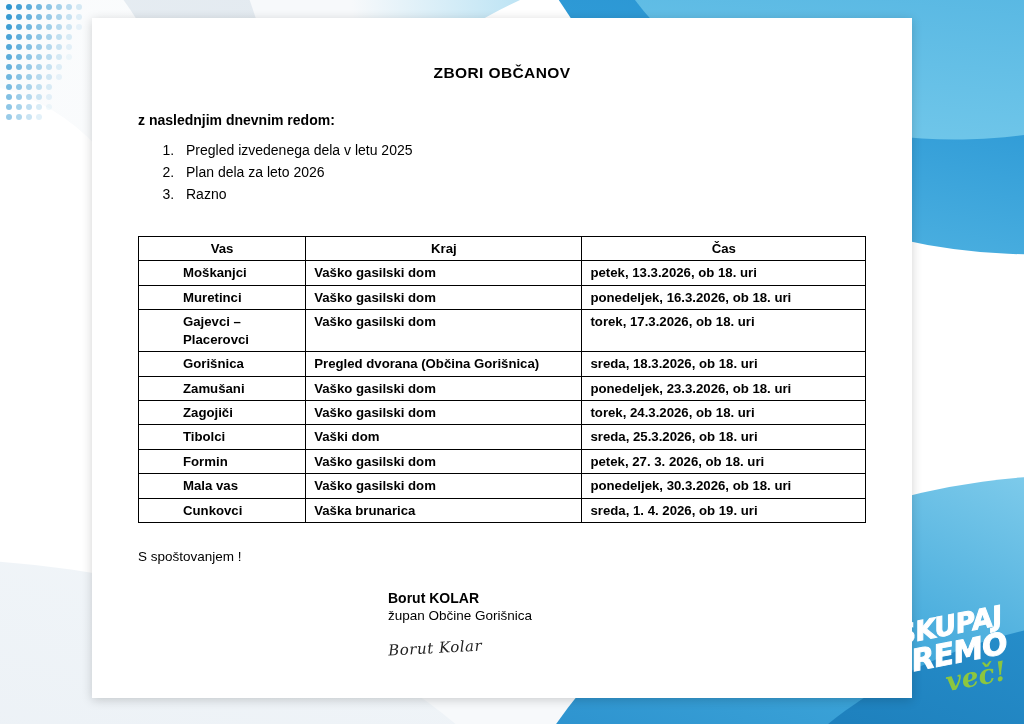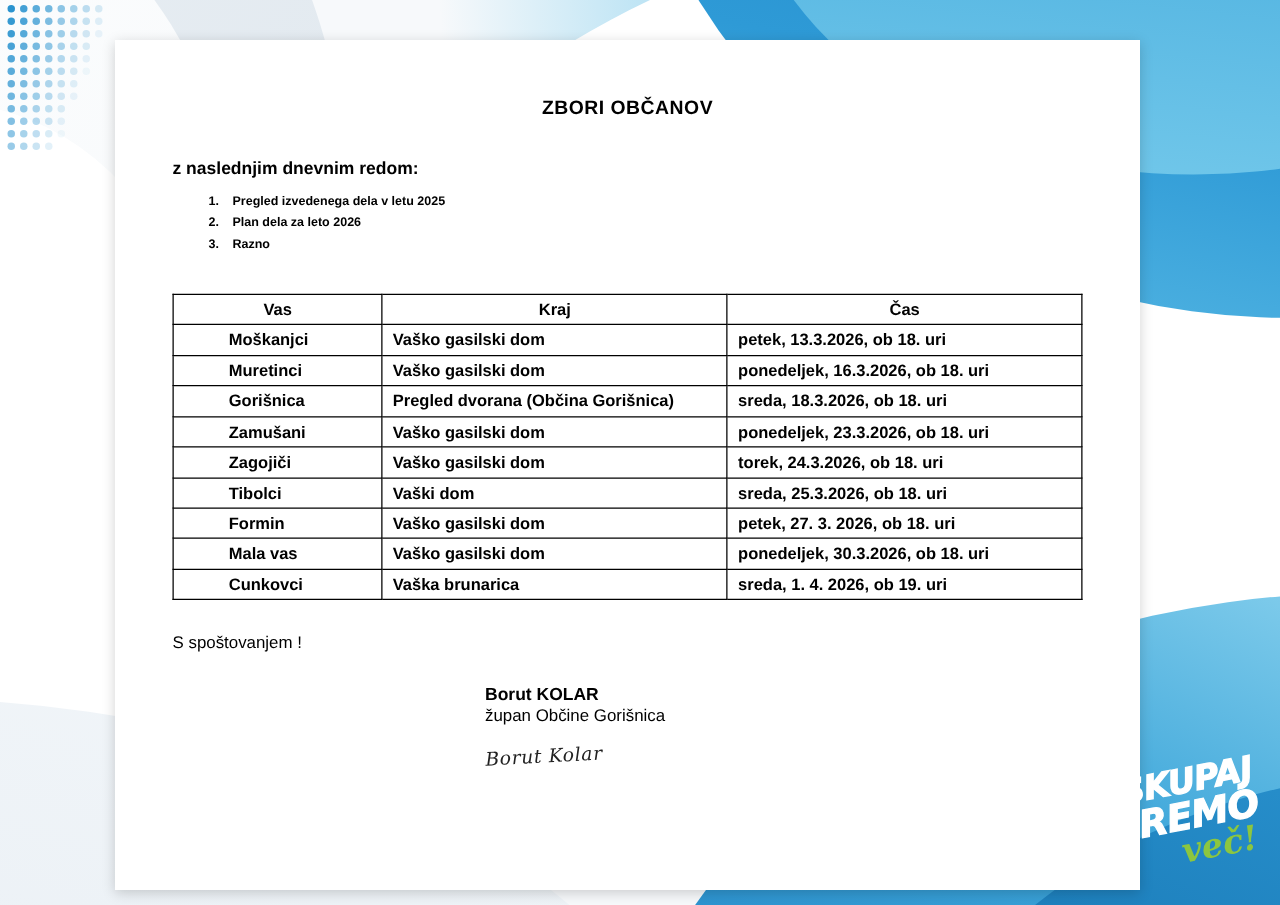--- a/index.html
+++ b/index.html
@@ -128,21 +128,21 @@
     position: absolute;
     width: 6px; height: 6px;
     border-radius: 50%;
     background: #2a93cf;
     display: block;
   }
 
   
   .sheet {
     position: absolute;
-    left: 92px; top: 32px;
+    left: 92px; top: 18px;
     width: 820px; height: 680px;
     background: #ffffff;
     box-shadow: 0 2px 10px rgba(0,0,0,.18);
   }
   .doc-inner {
     position: absolute;
     left: 0; top: 0; right: 0; bottom: 0;
     padding: 36px 46px 10px 46px;
   }
   .doc-title {
@@ -155,22 +155,22 @@
   }
   .agenda-lead {
     font-weight: bold;
     font-size: 14px;
     margin: 30px 0 0 0;
     color: #000;
   }
   ol.agenda {
     margin: 14px 0 0 0;
     padding-left: 40px;
-    font-weight: bold;
-    font-size: 10px;
+    font-weight: normal;
+    font-size: 14px;
     color: #000;
   }
   ol.agenda li {
     margin-bottom: 6px;
     padding-left: 8px;
   }
 
   table.meetings {
     margin-top: 34px;
     border-collapse: collapse;
@@ -379,20 +379,25 @@
             <td class="c-vas">Moškanjci</td>
             <td class="c-kraj">Vaško gasilski dom</td>
             <td class="c-cas">petek, 13.3.2026, ob 18. uri</td>
           </tr>
           <tr>
             <td class="c-vas">Muretinci</td>
             <td class="c-kraj">Vaško gasilski dom</td>
             <td class="c-cas">ponedeljek, 16.3.2026, ob 18. uri</td>
           </tr>
           <tr>
+            <td class="c-vas">Gajevci – Placerovci</td>
+            <td class="c-kraj">Vaško gasilski dom</td>
+            <td class="c-cas">torek, 17.3.2026, ob 18. uri</td>
+          </tr>
+          <tr>
             <td class="c-vas">Gorišnica</td>
             <td class="c-kraj">Pregled dvorana (Občina Gorišnica)</td>
             <td class="c-cas">sreda, 18.3.2026, ob 18. uri</td>
           </tr>
           <tr>
             <td class="c-vas">Zamušani</td>
             <td class="c-kraj">Vaško gasilski dom</td>
             <td class="c-cas">ponedeljek, 23.3.2026, ob 18. uri</td>
           </tr>
           <tr>

